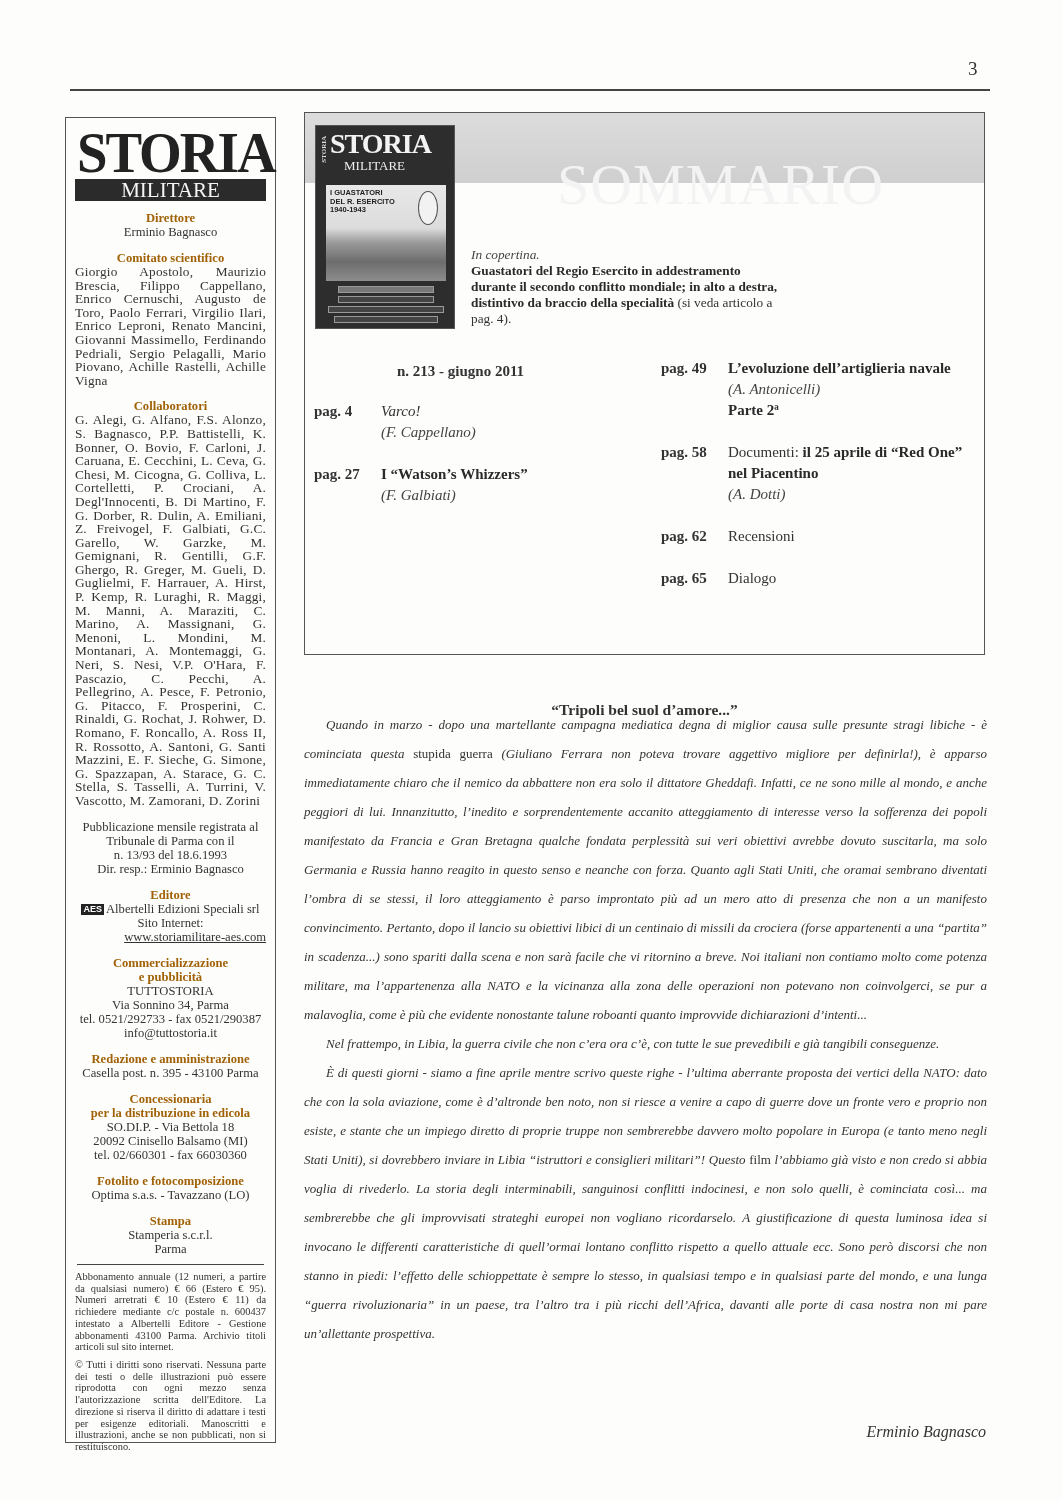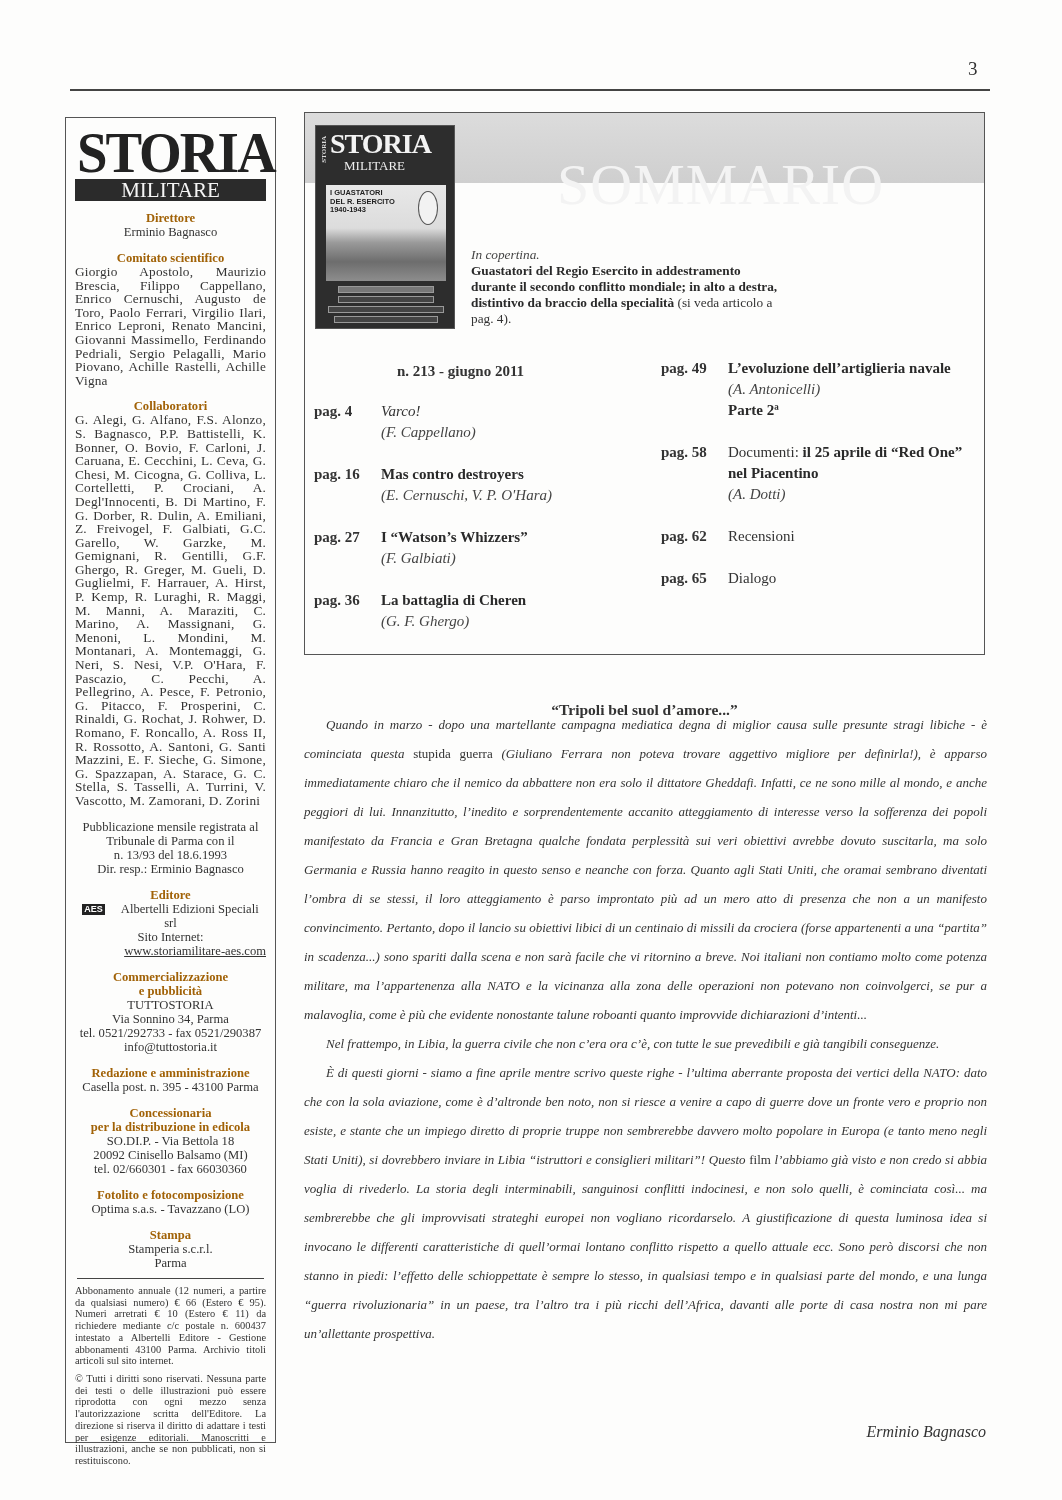--- a/index.html
+++ b/index.html
@@ -23,21 +23,21 @@
     background:#2b2b2b; color:#f5f5f5; text-align:center; font-size:21px; line-height:22px;
     letter-spacing:0px; margin:1px 0 10px 0; height:22px;
   }
   .sb-head { text-align:center; font-weight:bold; font-size:12.6px; line-height:14px; color:#a16207; }
   .sb-center { text-align:center; font-size:12.6px; line-height:14px; color:#333; }
   .sb-just { text-align:justify; text-align-last:left; font-size:13.3px; line-height:13.6px; color:#333; letter-spacing:0.2px; }
   .gap { height:12px; }
   .gap-s { height:6px; }
   .aes-logo {
     display:inline-block; background:#222; color:#fff; font-family:"Liberation Sans",sans-serif;
-    font-weight:bold; font-size:9px; line-height:11px; padding:0 2px; margin-right:16px; vertical-align:1px;
+    font-weight:bold; font-size:9px; line-height:11px; padding:0 2px; margin-right:2px; vertical-align:1px;
   }
   .sb-link { text-decoration:underline;text-align:right; }
   .sb-rule { height:1.5px; background:#444; margin:8px 2px 6px 2px; }
   .sb-small { text-align:justify; text-align-last:left; font-size:10.4px; line-height:11.7px; color:#333; }
 
   
   .box {
     position:absolute; left:304px; top:112px; width:681px; height:543px;
     border:1.5px solid #555; box-sizing:border-box;
   }
@@ -190,38 +190,24 @@
 
   <div class="toc-left">
     <div class="toc-item">
       <div class="toc-pag">pag. 4</div>
       <div class="toc-body">
         <div class="toc-title-i">Varco!</div>
         <div class="toc-author">(F. Cappellano)</div>
       </div>
     </div>
     <div class="toc-item">
-      <div class="toc-pag">pag. 16</div>
-      <div class="toc-body">
-        <div class="toc-title-b">Mas contro destroyers</div>
-        <div class="toc-author">(E. Cernuschi, V. P. O'Hara)</div>
-      </div>
-    </div>
-    <div class="toc-item">
       <div class="toc-pag">pag. 27</div>
       <div class="toc-body">
         <div class="toc-title-b">I “Watson’s Whizzers”</div>
         <div class="toc-author">(F. Galbiati)</div>
-      </div>
-    </div>
-    <div class="toc-item">
-      <div class="toc-pag">pag. 36</div>
-      <div class="toc-body">
-        <div class="toc-title-b">La battaglia di Cheren</div>
-        <div class="toc-author">(G. F. Ghergo)</div>
       </div>
     </div>
   </div>
 
   <div class="toc-right">
     <div class="toc-item">
       <div class="toc-pag">pag. 49</div>
       <div class="toc-body">
         <div class="toc-title-b">L’evoluzione dell’artiglieria navale</div>
         <div class="toc-author">(A. Antonicelli)</div>

